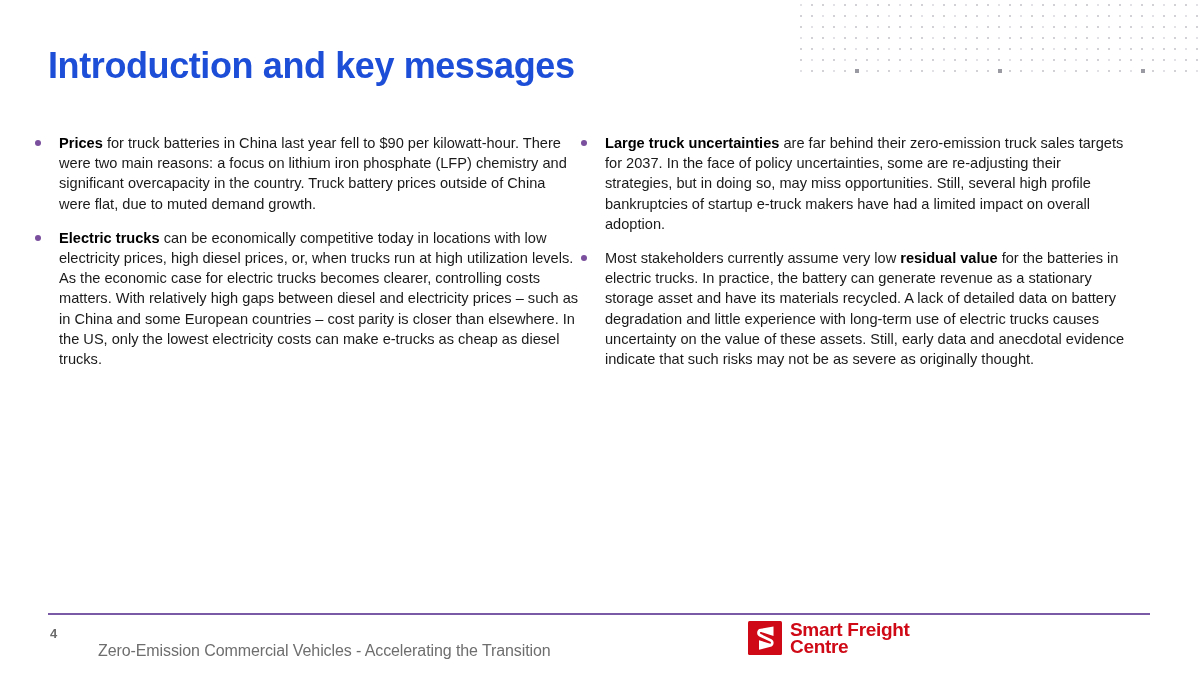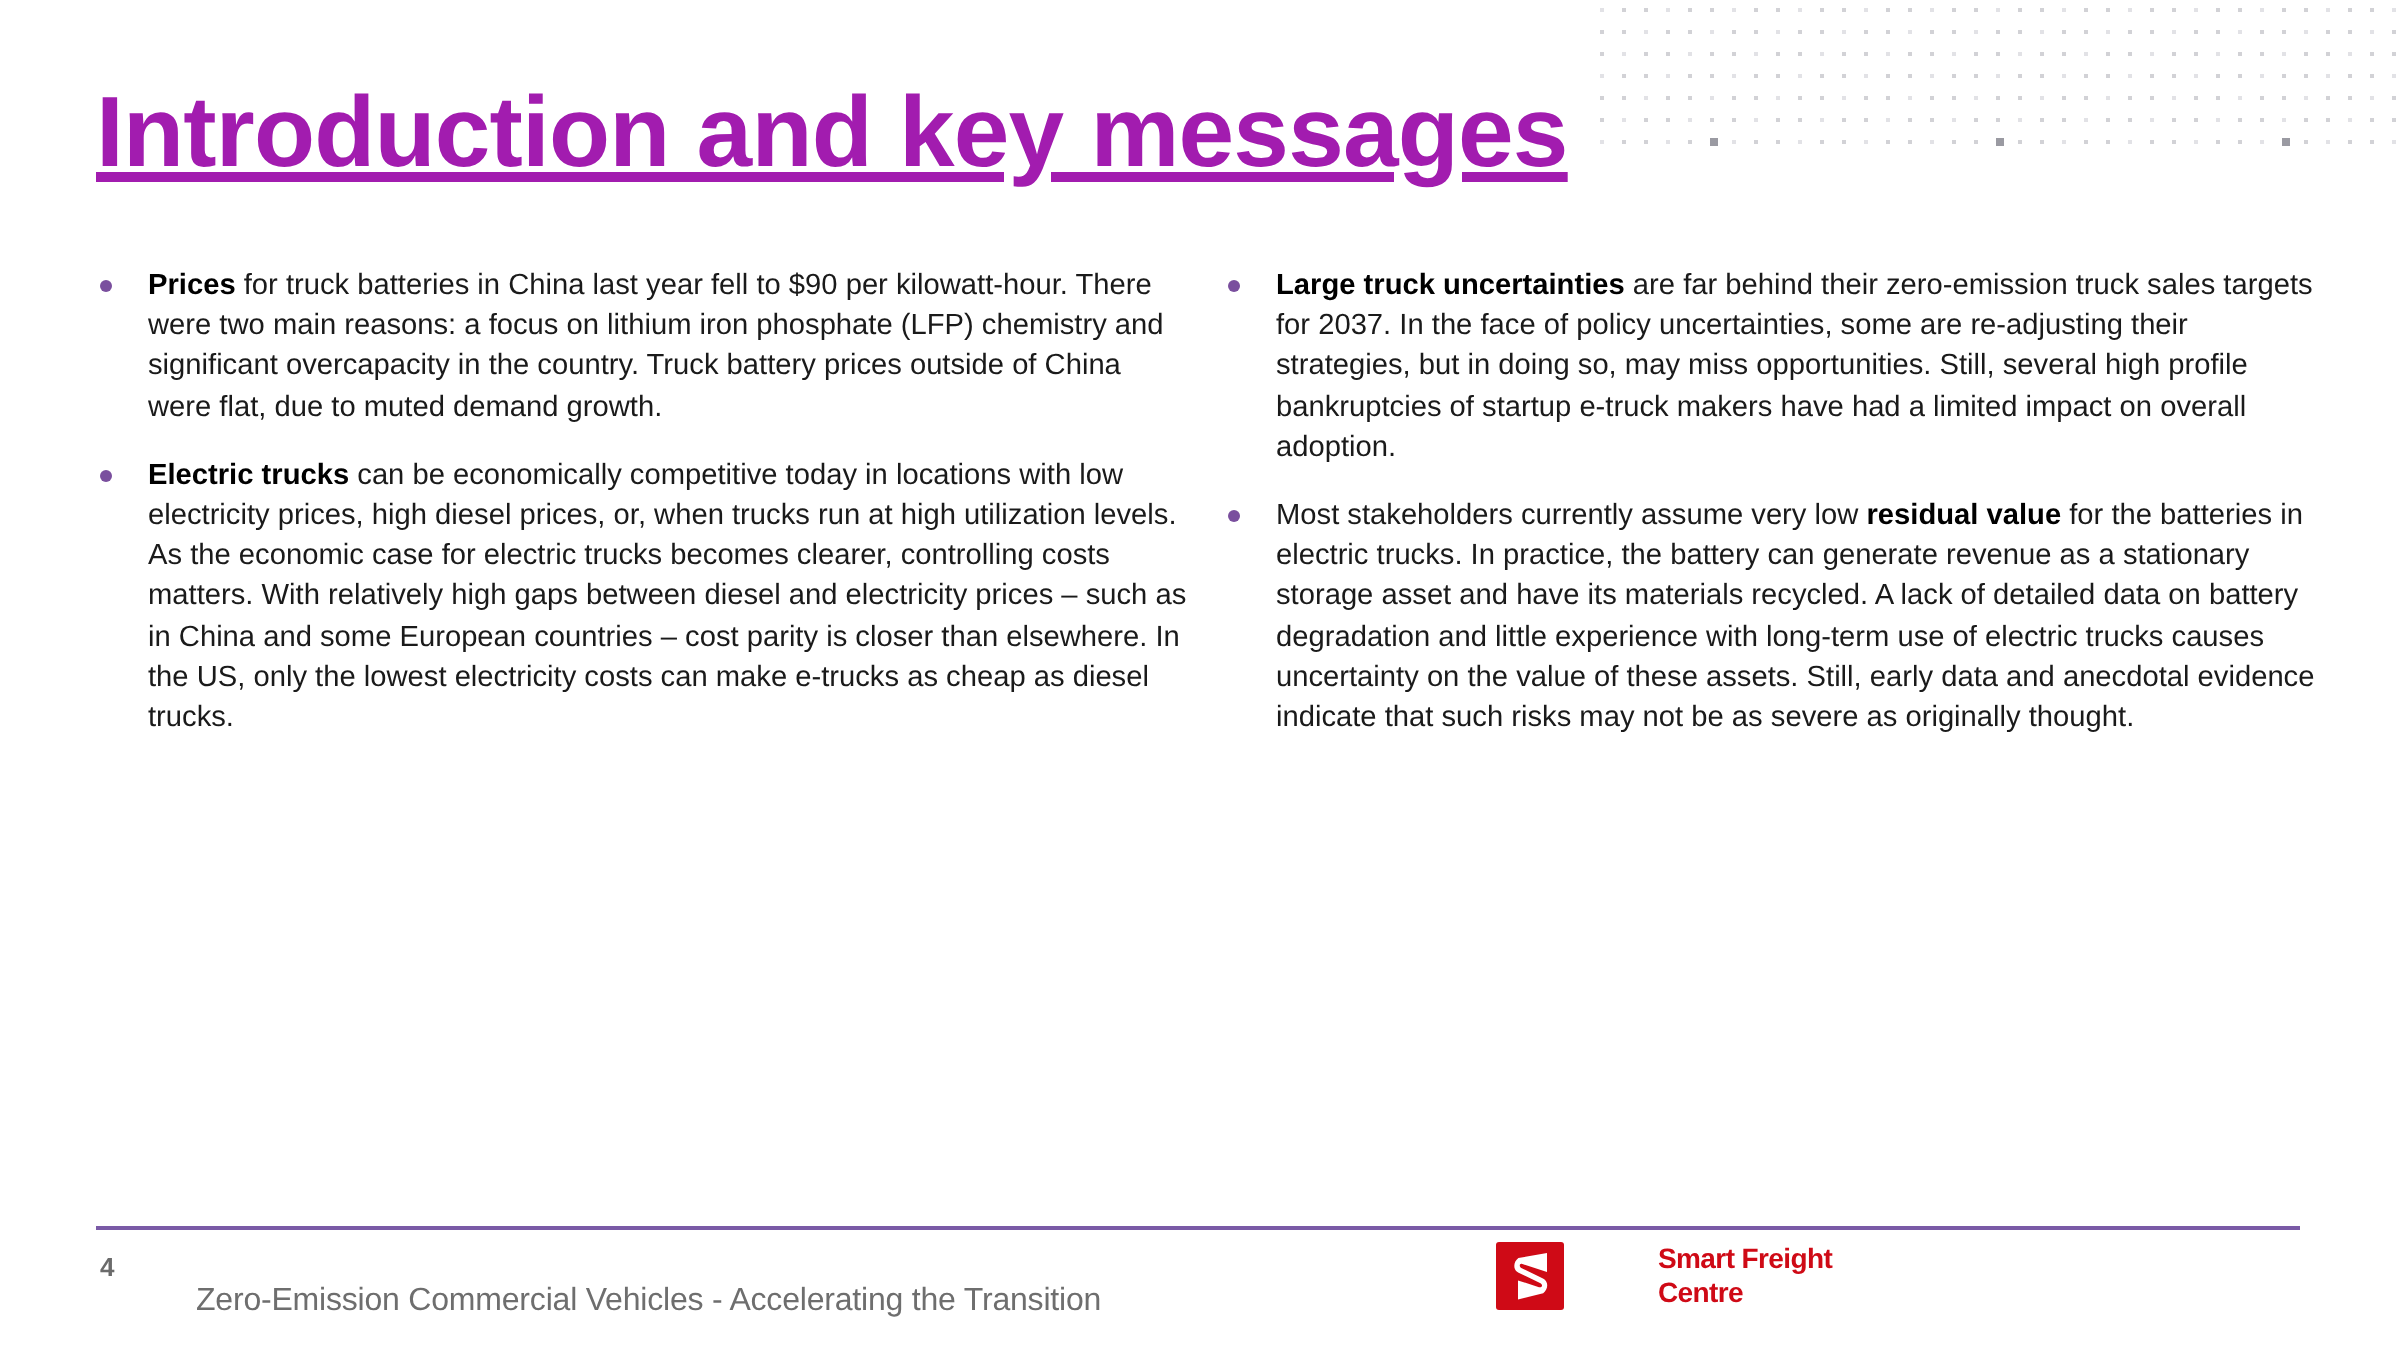--- a/index.html
+++ b/index.html
@@ -58,37 +58,35 @@
     margin-top: 3px;
     margin-right: 7px;
     background: #9a9aa2;
   }
 
   
   .page-title {
     position: absolute;
     left: 48px;
     top: 42px;
-    font-size: 50px;
-    font-weight: bold;
-    color: #a21caf;
+    font-size: 36px;
+    font-weight: bold;
+    color: #1d4ed8;
     letter-spacing: -0.4px;
     line-height: 48px;
     white-space: nowrap;
-    text-decoration: underline;
   }
 
   
   .columns {
     position: absolute;
-    left: 48px;
+    left: 33px;
     top: 133px;
     width: 1110px;
     display: flex;
-    gap: 18px;
   }
   .column {
     width: 546px;
   }
 
   .bullet-item {
     position: relative;
     padding-left: 26px;
     margin-bottom: 14px;
     font-size: 14.6px;
@@ -156,26 +154,25 @@
     display: flex;
     align-items: center;
   }
   .sfc-mark {
     width: 34px;
     height: 34px;
     flex: 0 0 34px;
     margin-right: 8px;
   }
   .sfc-words {
-    font-size: 14px;
+    font-size: 19px;
     font-weight: bold;
     line-height: 17px;
     color: #cf0a16;
     letter-spacing: -0.3px;
-    margin-left: 39px;
   }
   .sfc-words span {
     display: block;
   }
 
   .logo-bnef {
     position: absolute;
     left: 888px;
     top: 0px;
     font-size: 27px;

